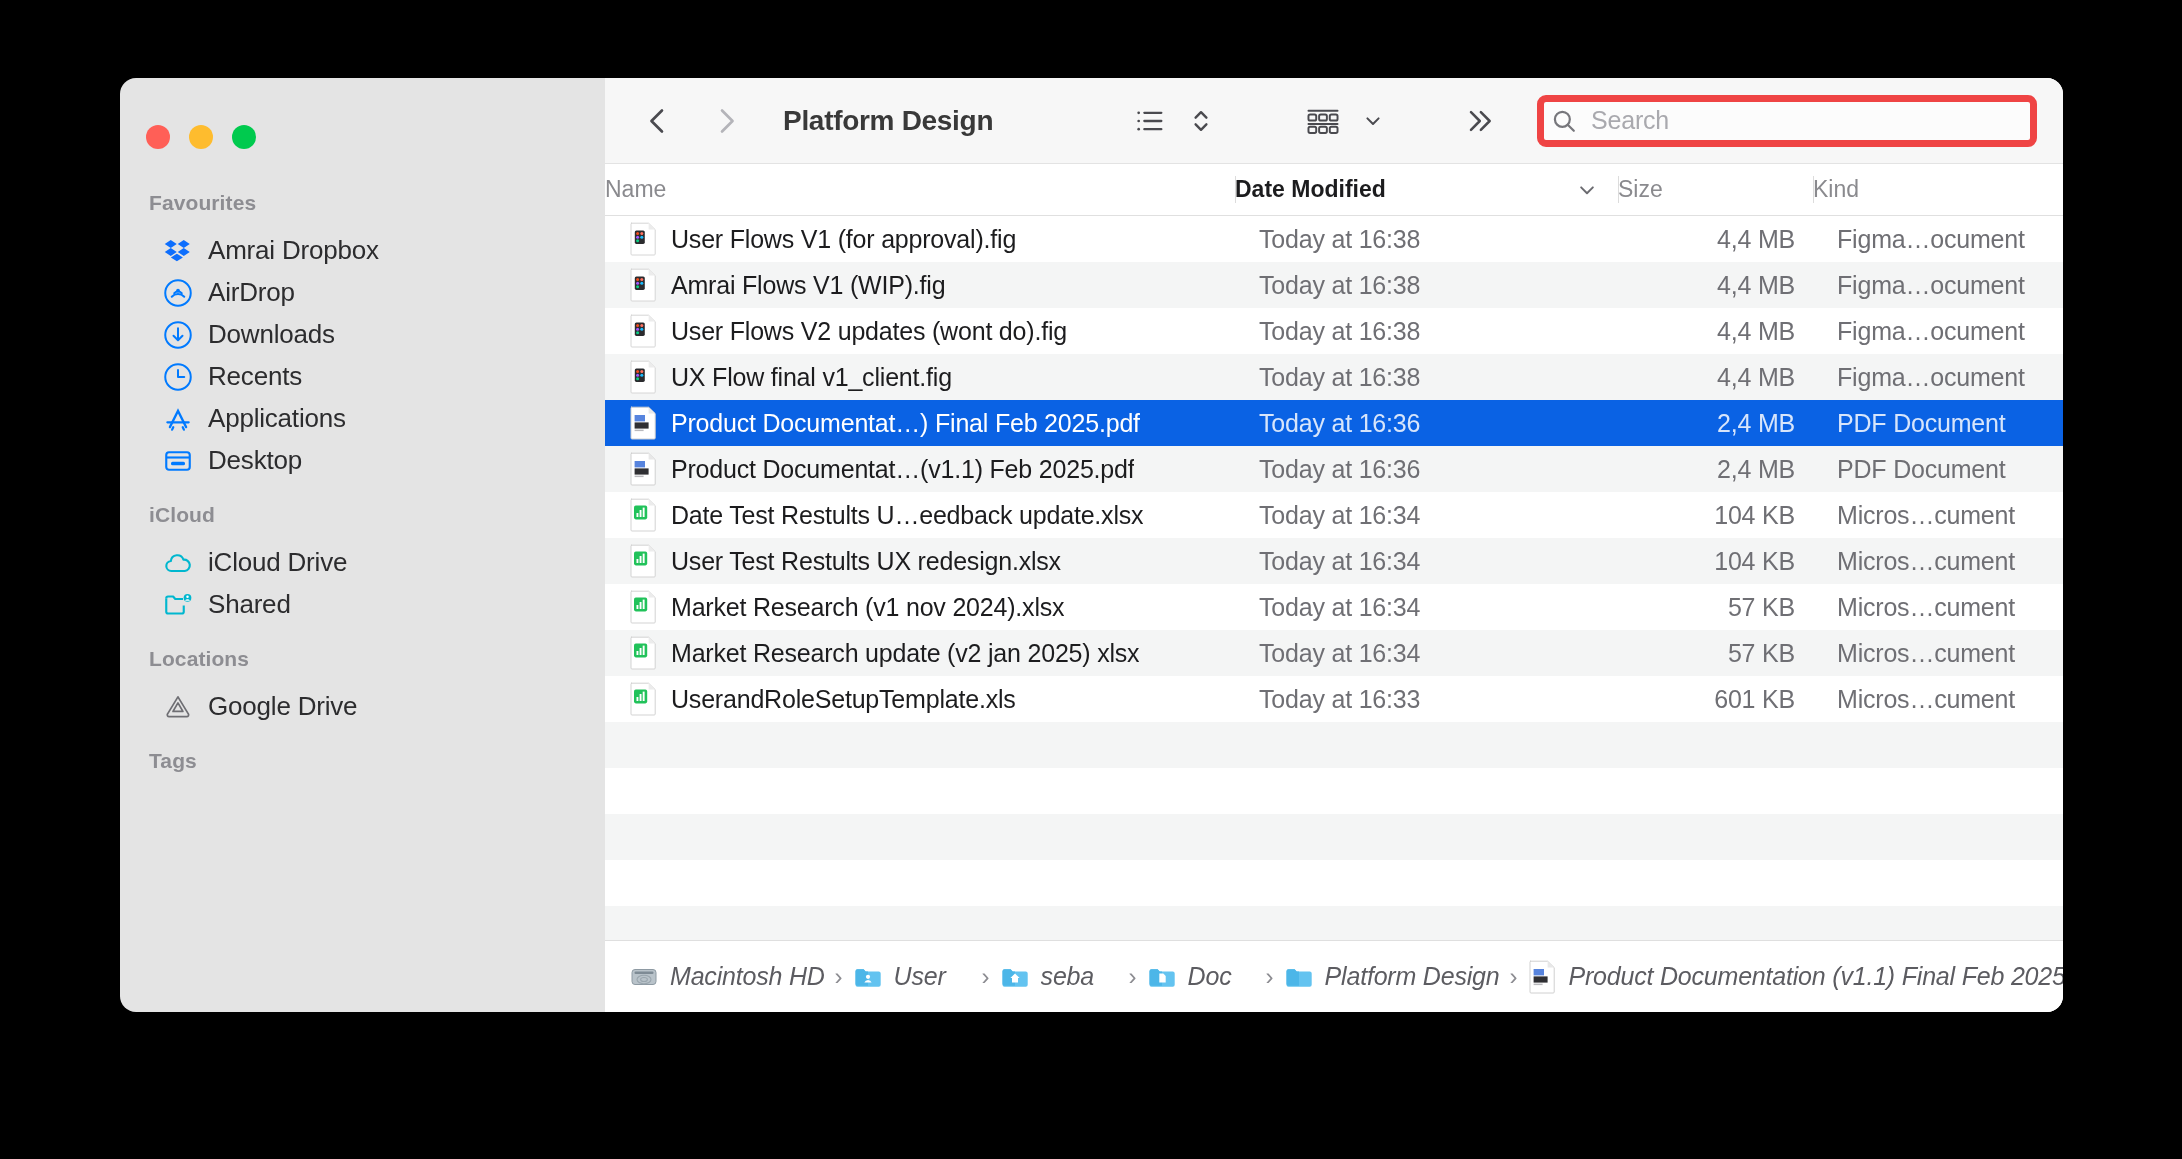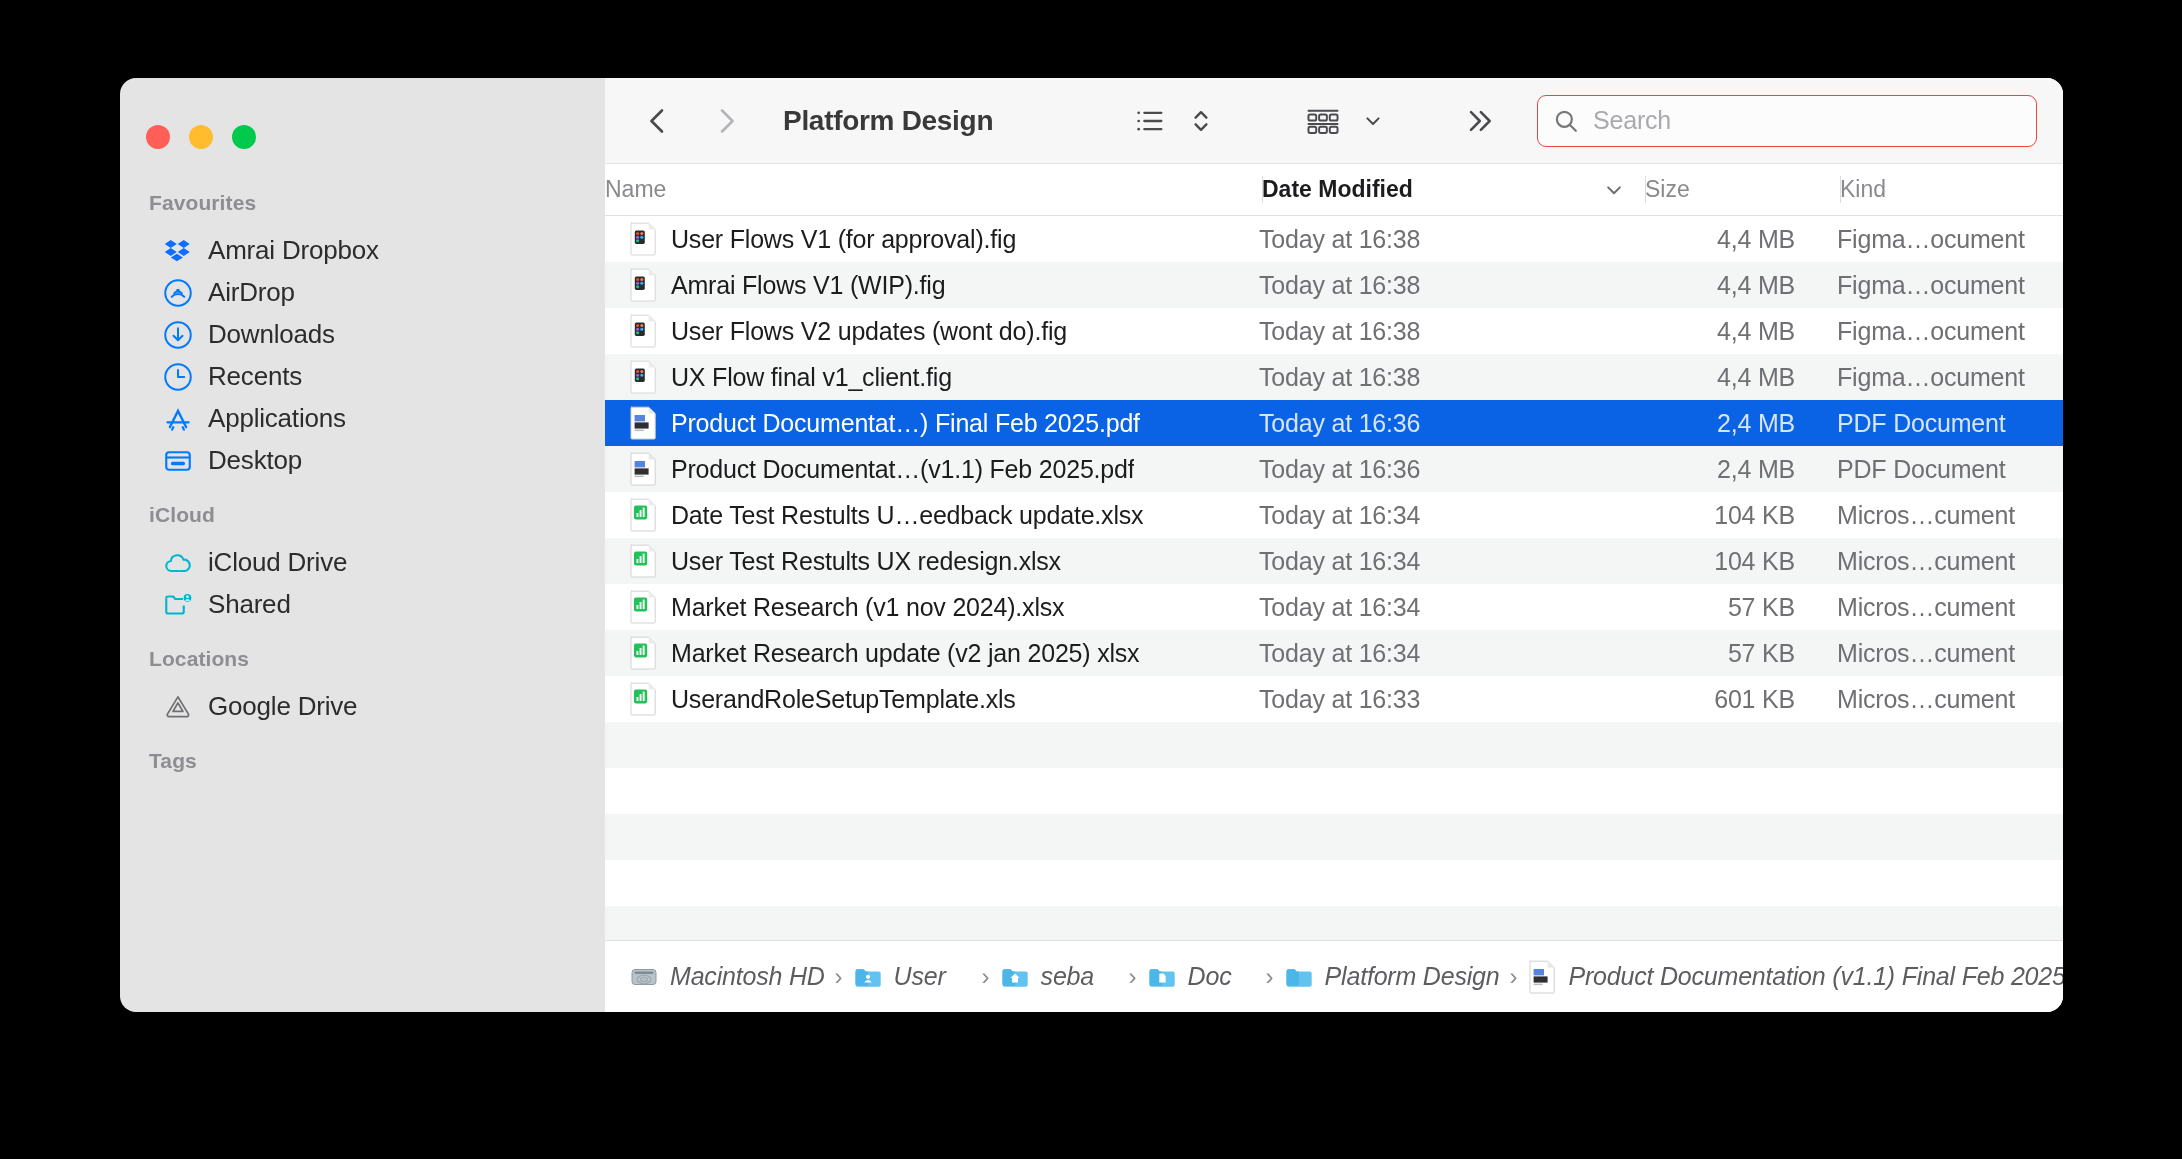--- a/index.html
+++ b/index.html
@@ -111,25 +111,25 @@
   }
   .tb-spacer { flex: 1 1 auto; }
   .tb-group { display: flex; align-items: center; gap: 8px; }
   .tb-btn {
     height: 48px;
     display: flex; align-items: center; justify-content: center;
     padding: 0 6px;
   }
   .search-box {
     width: 500px; height: 52px;
-    border: 1px solid #ef4444;
+    border: 7px solid #ef4444;
     background: #fcfcfc;
     border-radius: 9px;
     display: flex; align-items: center;
-    padding: 0 14px;
+    padding: 0 6px;
     gap: 13px;
   }
   .search-ph { font-size: 25px; color: #a9a9ae; letter-spacing: -0.2px; }
 
   
   .col-head {
     height: 52px;
     flex: 0 0 52px;
     background: #ffffff;
     display: flex;
@@ -143,21 +143,21 @@
     position: relative;
     color: #8a8a8e;
     white-space: nowrap;
   }
   .ch + .ch::before {
     content: "";
     position: absolute;
     left: 0; top: 12px; bottom: 12px;
     width: 1px; background: #dcdcdc;
   }
-  .ch.sorted { color: #1c1c1e; font-weight: 700; margin-left: 27px; }
+  .ch.sorted { color: #1c1c1e; font-weight: 700; }
   .ch .sort-caret { margin-left: auto; padding-right: 18px; display:flex; }
 
   .c-name { flex: 0 0 630px; }
   .c-date { flex: 0 0 383px; }
   .c-size { flex: 0 0 195px; }
   .c-kind { flex: 1 1 auto; }
 
   
   .filelist { flex: 1 1 auto; overflow: hidden; background: #fff; }
   .row {

